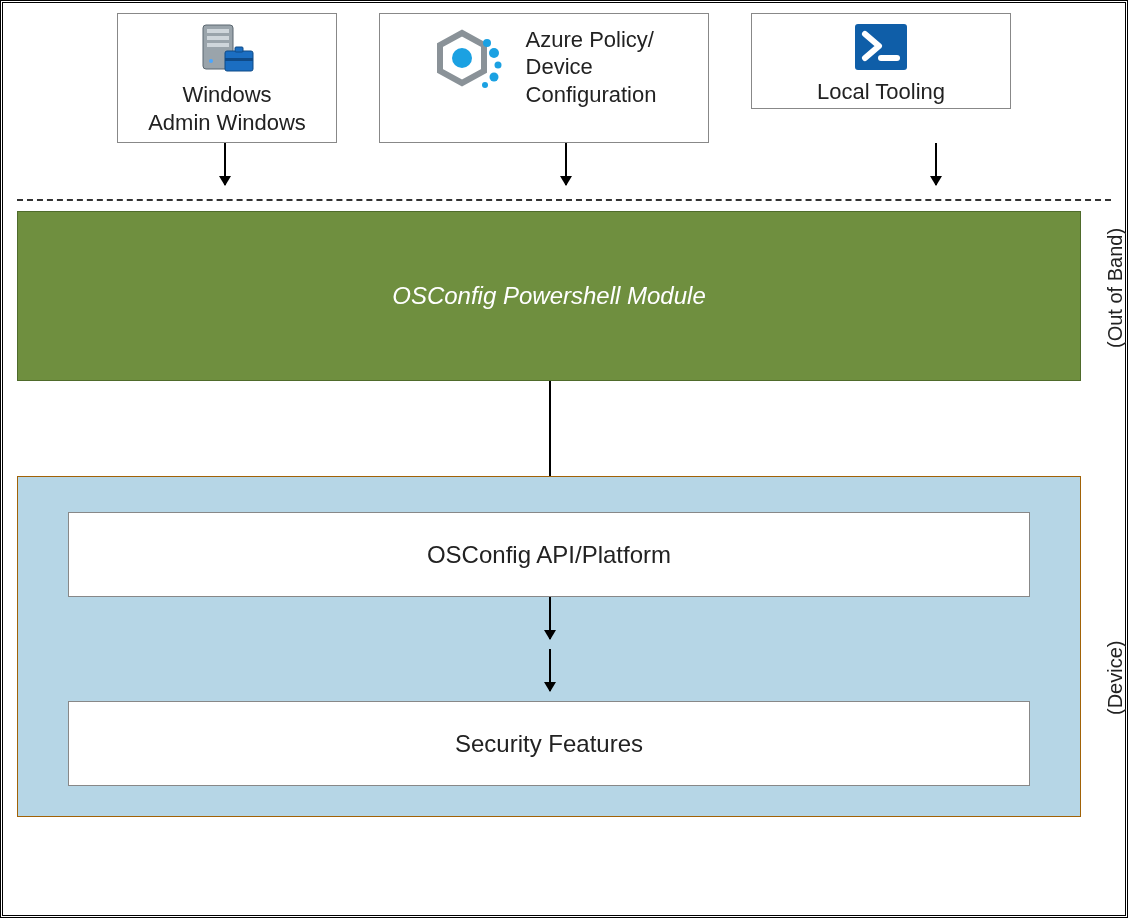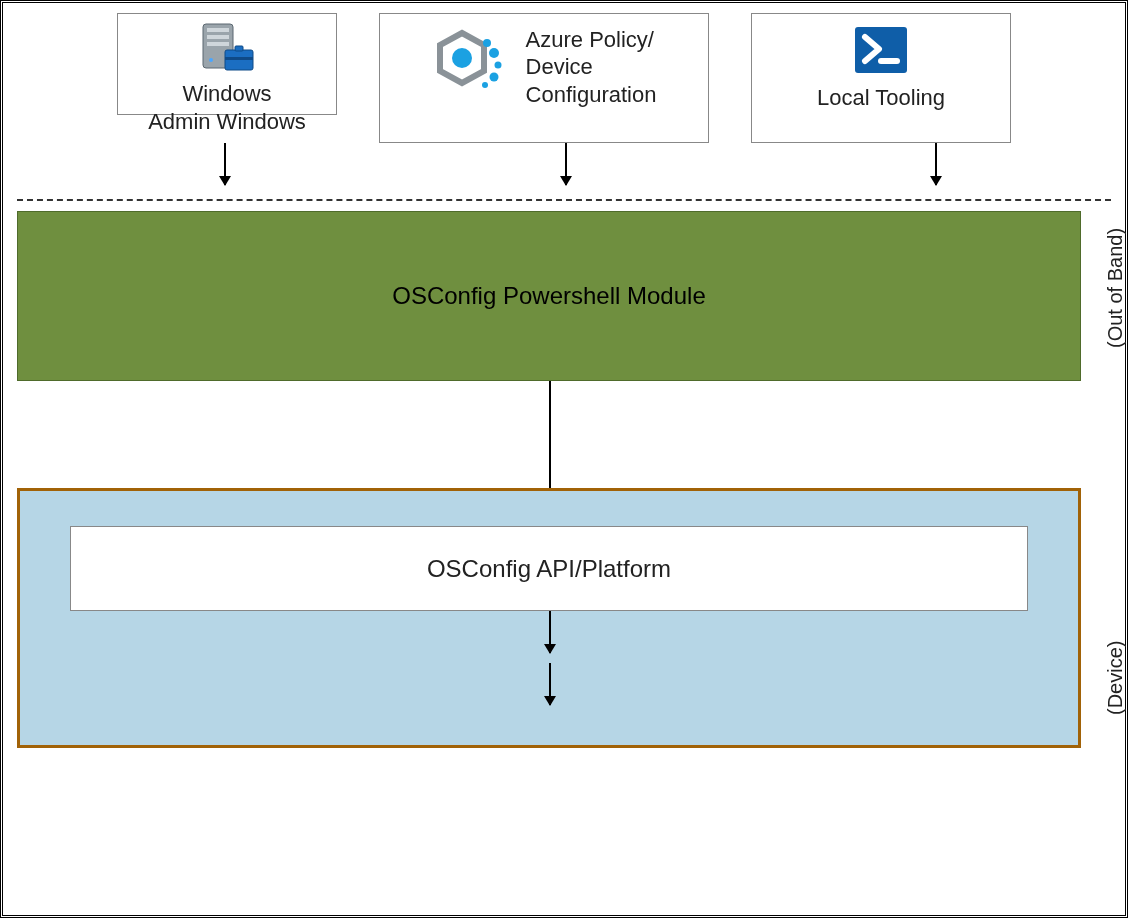--- a/index.html
+++ b/index.html
@@ -26,23 +26,23 @@
   .top-card {
     border: 1px solid #888;
     background: #fff;
     text-align: center;
     display: flex;
     flex-direction: column;
     align-items: center;
     justify-content: flex-start;
     padding: 6px 8px 6px 8px;
   }
-  .top-card-1 { width: 220px; height: 102px; align-items: center; }
+  .top-card-1 { width: 220px; height: 130px; align-items: center; }
   .top-card-2 { width: 330px; height: 130px; }
-  .top-card-3 { width: 260px; height: 130px; }
+  .top-card-3 { width: 260px; height: 96px; }
   .card-label {
     font-size: 22px;
     color: #222;
     line-height: 1.25;
   }
   .icon-wrap {
     height: 60px;
     display: flex;
     align-items: center;
     justify-content: center;
@@ -76,34 +76,35 @@
   
   .green-box {
     background: #6f8f3f;
     border: 1px solid #4f6b2b;
     margin: 10px 30px 0 0;
     height: 170px;
     display: flex;
     align-items: center;
     justify-content: center;
     font-size: 24px;
-    color: #000000;
-    position: relative;
+    color: #ffffff;
+    position: relative;
+    font-style: italic;
   }
   
   .mid-arrow-wrap {
     position: relative;
     height: 95px;
     margin-right: 30px;
   }
   
   .blue-box {
     background: #b6d6e6;
-    border: 3px solid #a16207;
-    margin: 12px 30px 0 0;
+    border: 1px solid #a16207;
+    margin: 0 30px 0 0;
     padding: 35px 50px 30px 50px;
     position: relative;
   }
   .inner-card {
     background: #fff;
     border: 1px solid #888;
     height: 85px;
     display: flex;
     align-items: center;
     justify-content: center;
@@ -214,19 +215,22 @@
 
     <div class="inner-arrow-wrap">
       <div class="arrow" style="left:50%; top:0; height:42px;"></div>
     </div>
 
 
     <div class="inner-arrow-wrap">
       <div class="arrow" style="left:50%; top:0; height:42px;"></div>
     </div>
 
+    <div class="inner-card">
+      <span>Security Features</span>
+    </div>
 
   </div>
 
   <div class="side-label" style="top:200px; height:170px;">(Out of Band)</div>
   <div class="side-label" style="top:460px; height:430px;">(Device)</div>
 
 </div>
 
 </body></html>

